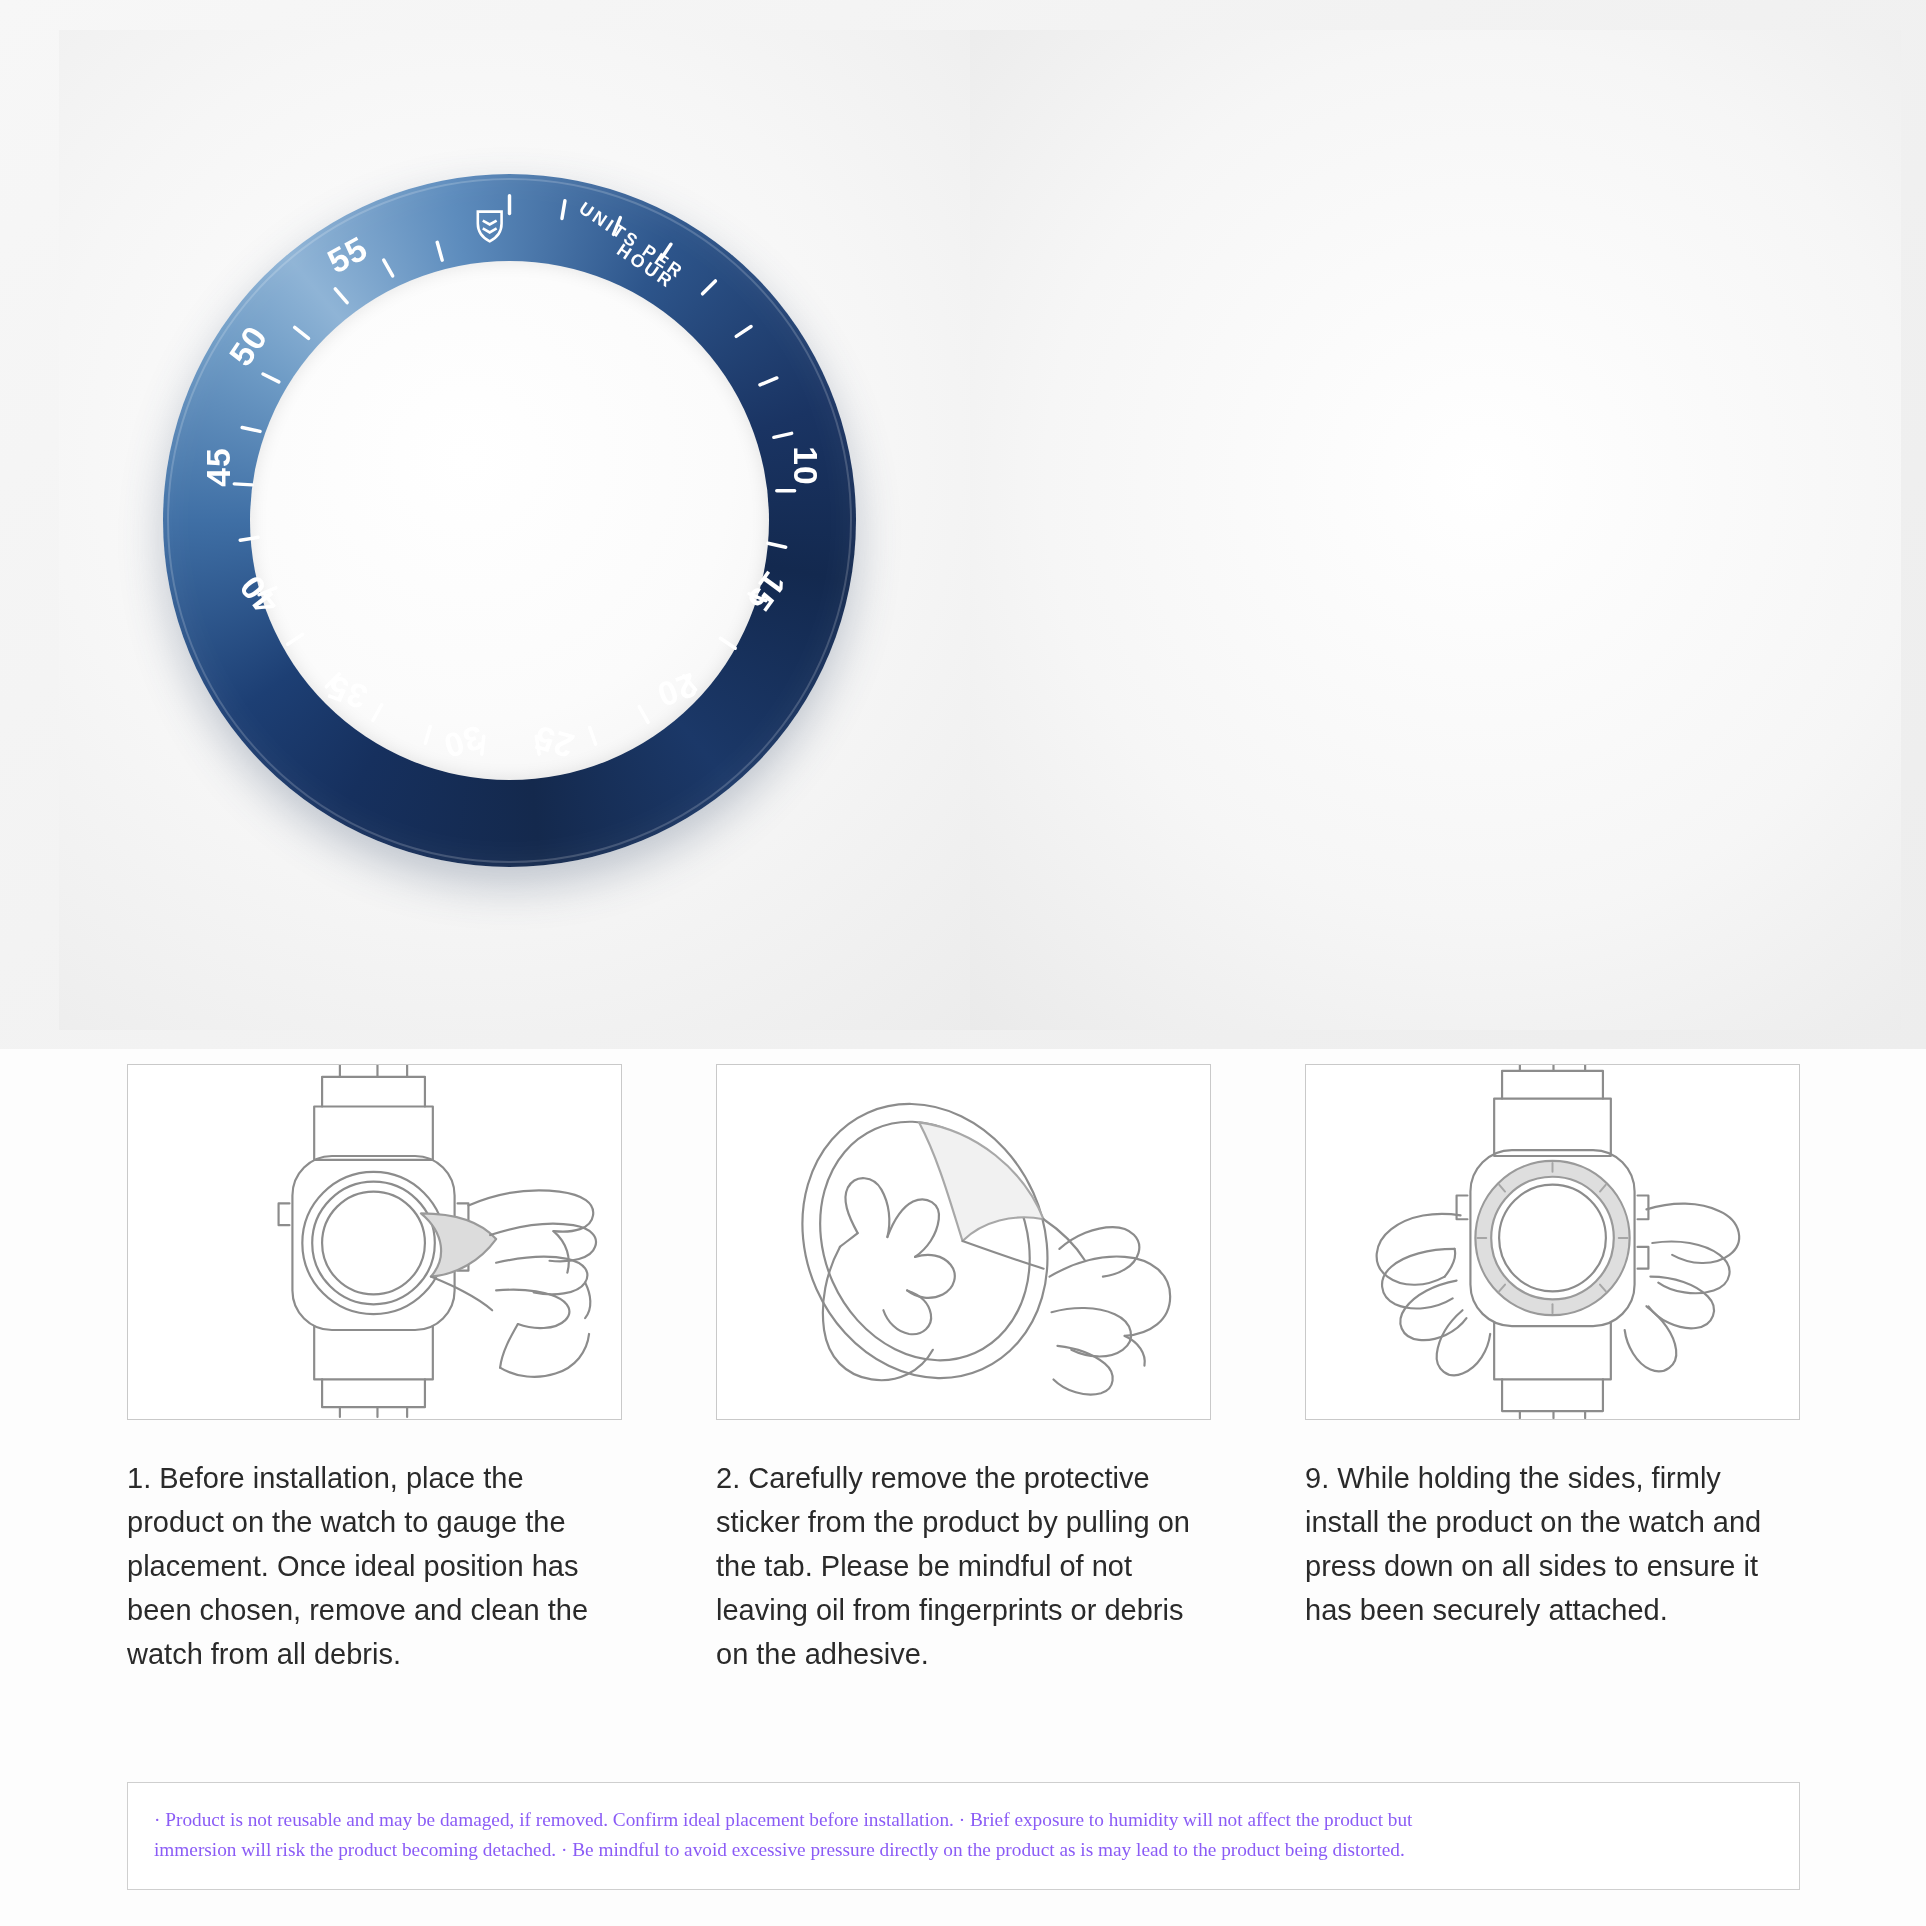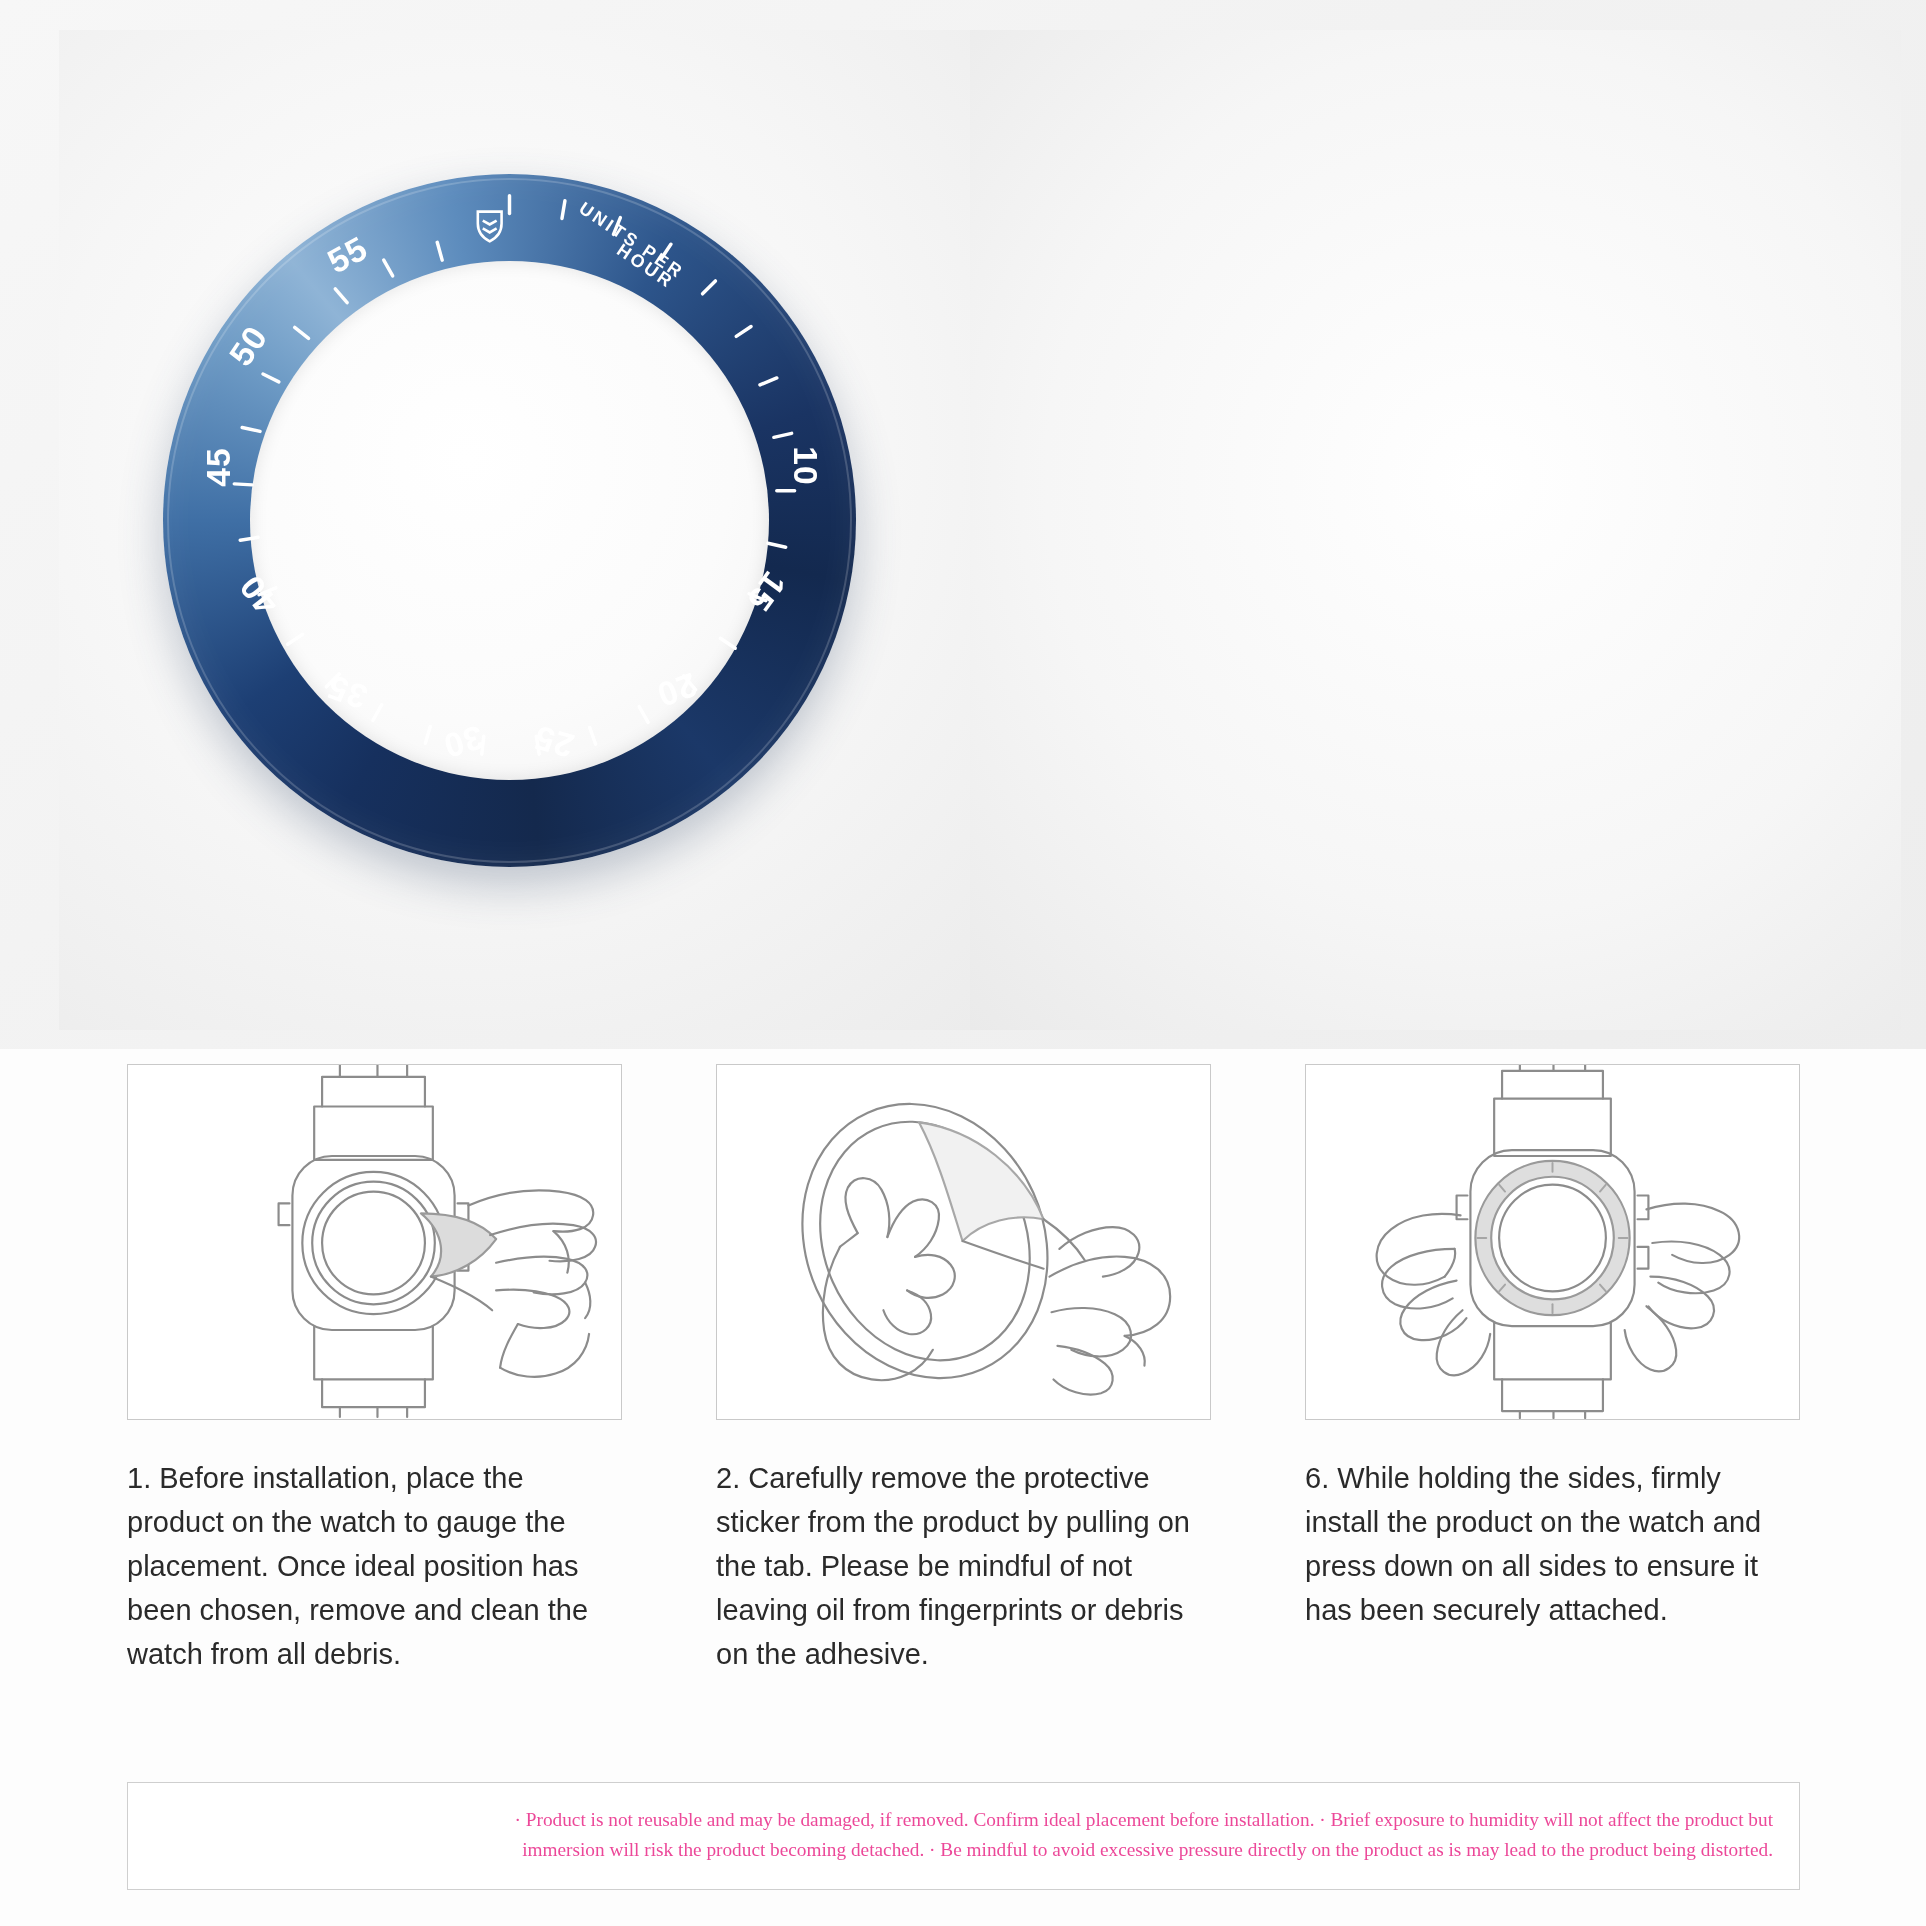--- a/index.html
+++ b/index.html
@@ -159,22 +159,22 @@
     border: 1px solid #cfcfcf;
     box-sizing: border-box;
     padding: 22px 26px 24px 26px;
     background: #ffffff;
   }
   .footer p {
     margin: 0;
     font-family: "Liberation Serif", serif;
     font-size: 19.3px;
     line-height: 1.55;
-    color: #ec4899;
-    text-align: right;
+    color: #8b5cf6;
+    text-align: left;
   }
 </style>
 </head>
 <body>
 
 <div class="page">
 
   <div class="hero">
 
     <div class="hero-left">
@@ -355,21 +355,21 @@
             <path d="M158 248 C144 260 134 276 132 292 C130 308 144 318 158 312 C174 306 184 288 186 272"></path>
             <path d="M140 214 C148 204 152 194 150 186"></path>
 
             <path d="M344 146 C370 138 398 138 418 148 C440 158 444 180 428 192 C412 204 388 202 370 192"></path>
             <path d="M350 180 C376 176 402 180 418 192 C434 204 430 222 412 228 C394 234 370 230 356 220"></path>
             <path d="M348 214 C372 214 394 222 406 234 C418 246 412 264 394 266 C376 268 356 258 346 244"></path>
             <path d="M344 244 C360 256 372 272 374 288 C376 304 362 314 348 308 C334 302 324 284 322 268"></path>
           </g>
         </svg>
       </div>
-      <div class="step-text">6. While holding the sides, firmly install the product on the watch and press down on all sides to ensure it has been securely attached.</div>
+      <div class="step-text">9. While holding the sides, firmly install the product on the watch and press down on all sides to ensure it has been securely attached.</div>
     </div>
   </div>
 
   <div class="footer">
     <p>· Product is not reusable and may be damaged, if removed. Confirm ideal placement before installation.   · Brief exposure to humidity will not affect the product but</p>
     <p>immersion will risk the product becoming detached.   · Be mindful to avoid excessive pressure directly on the product as is may lead to the product being distorted.</p>
   </div>
 
 </div>
 

